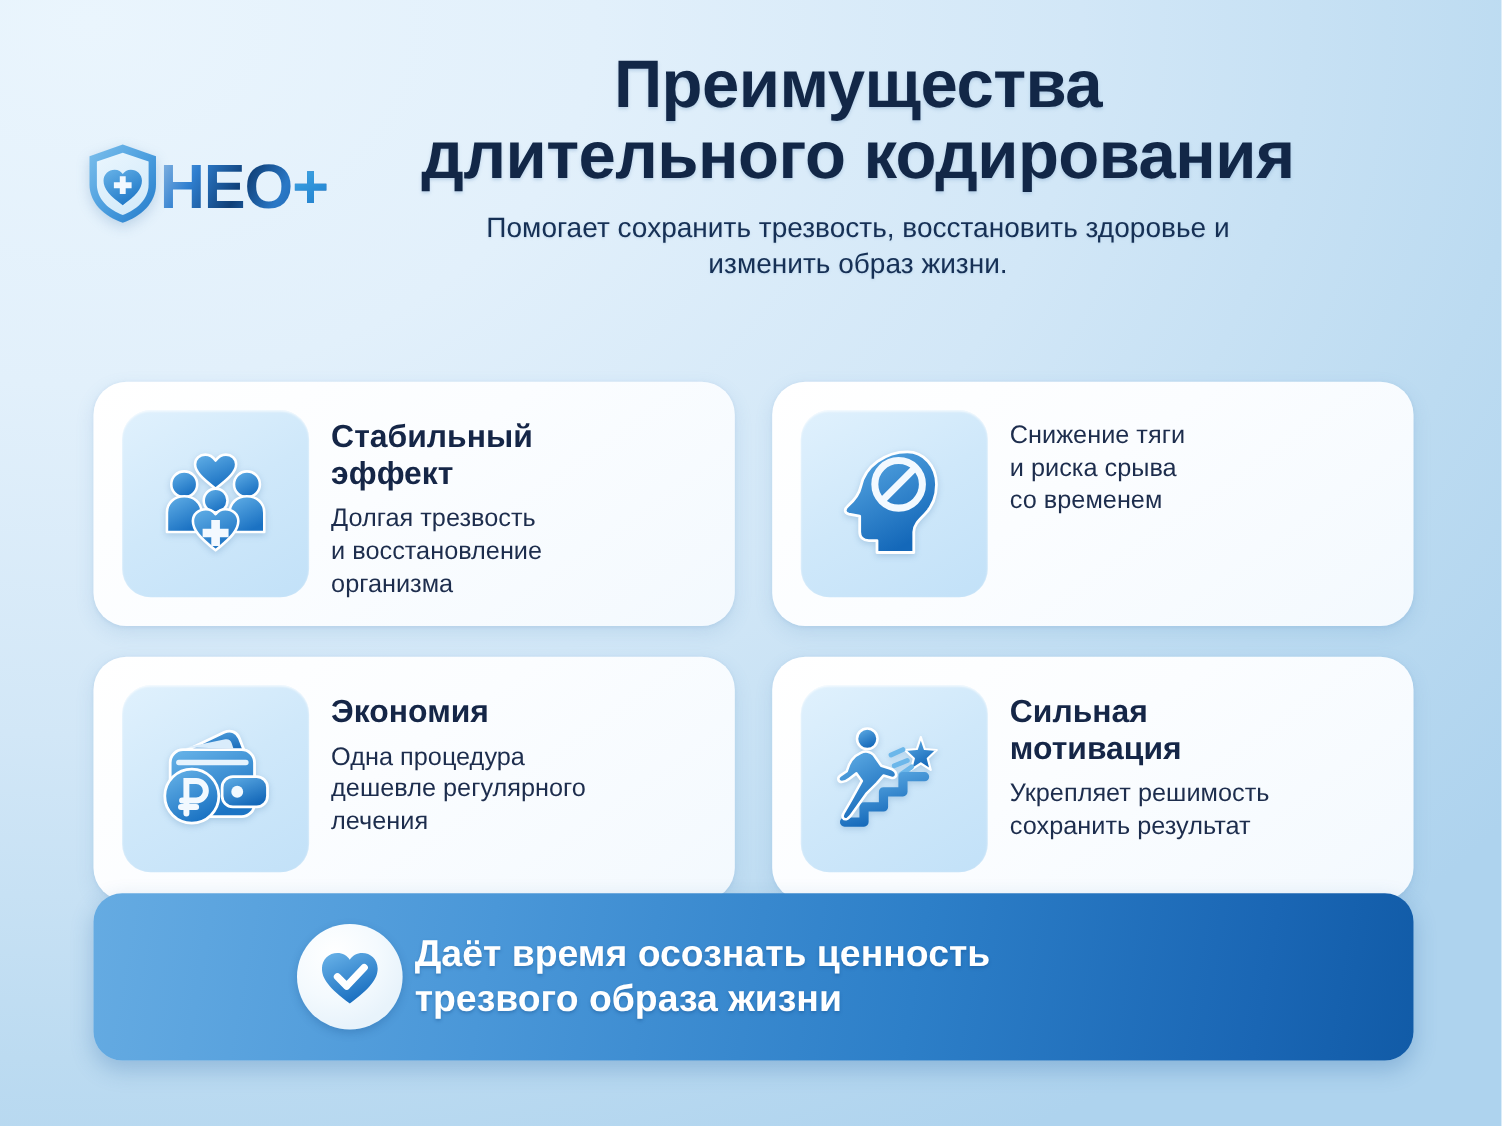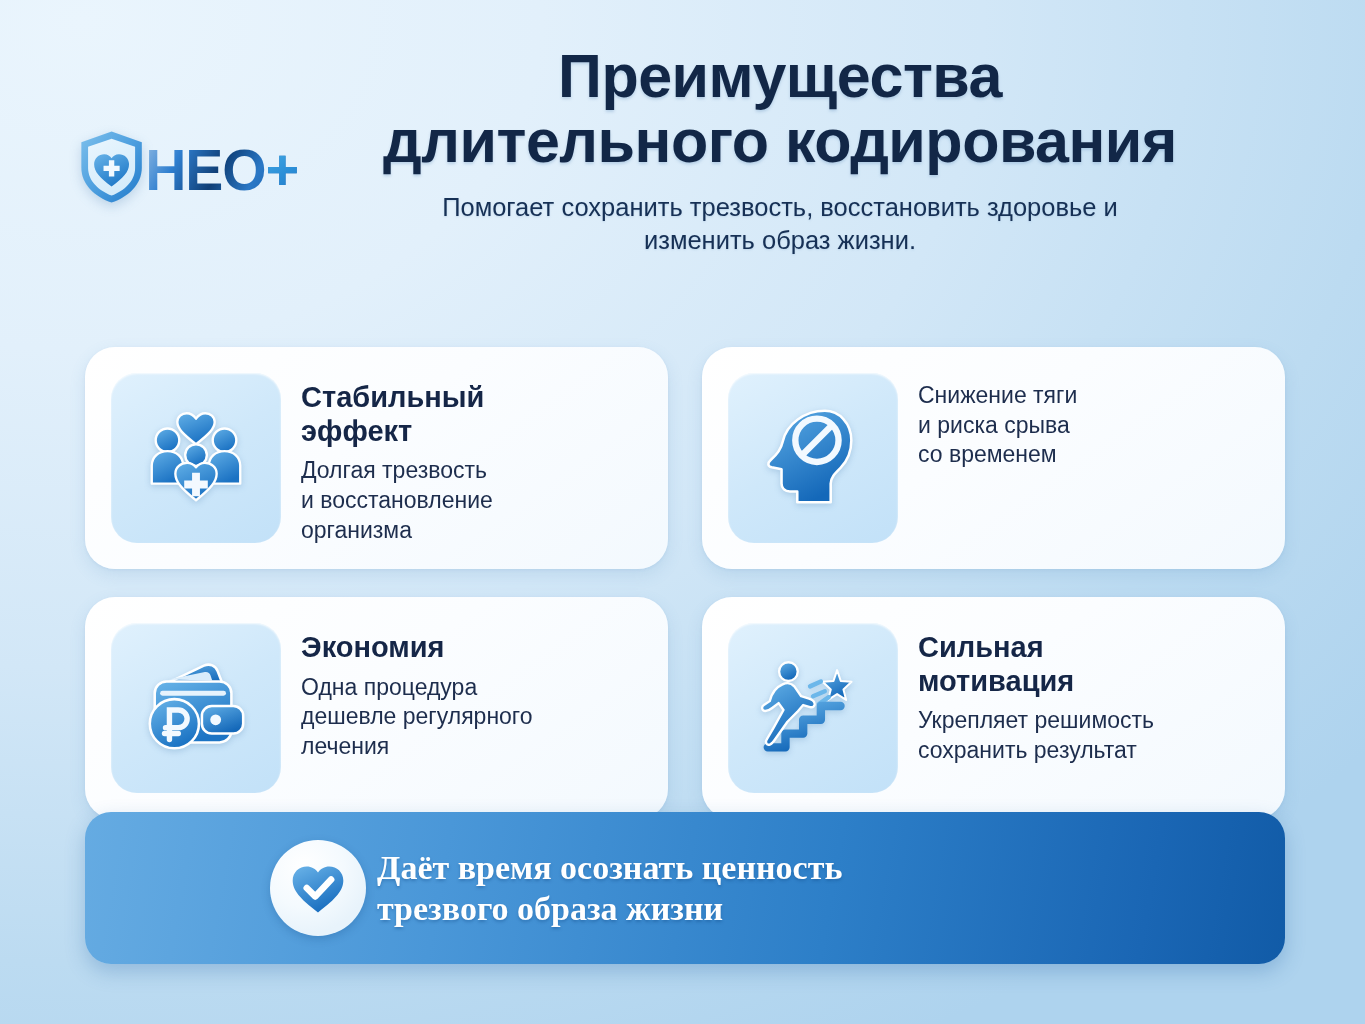--- a/index.html
+++ b/index.html
@@ -180,21 +180,20 @@
   }
   .banner-badge svg { width: 60px; height: 60px; }
   .banner-text {
     margin-left: 108px;
     font-size: 34px;
     font-weight: bold;
     color: #ffffff;
     line-height: 1.22;
     white-space: pre-line;
     text-shadow: 0 2px 3px rgba(15,70,130,0.35);
-    font-family: Liberation Serif, serif;
   }
 </style>
 </head>
 <body>
 
 <div class="poster">
 
   <div class="header">
 
     <div class="brand">

